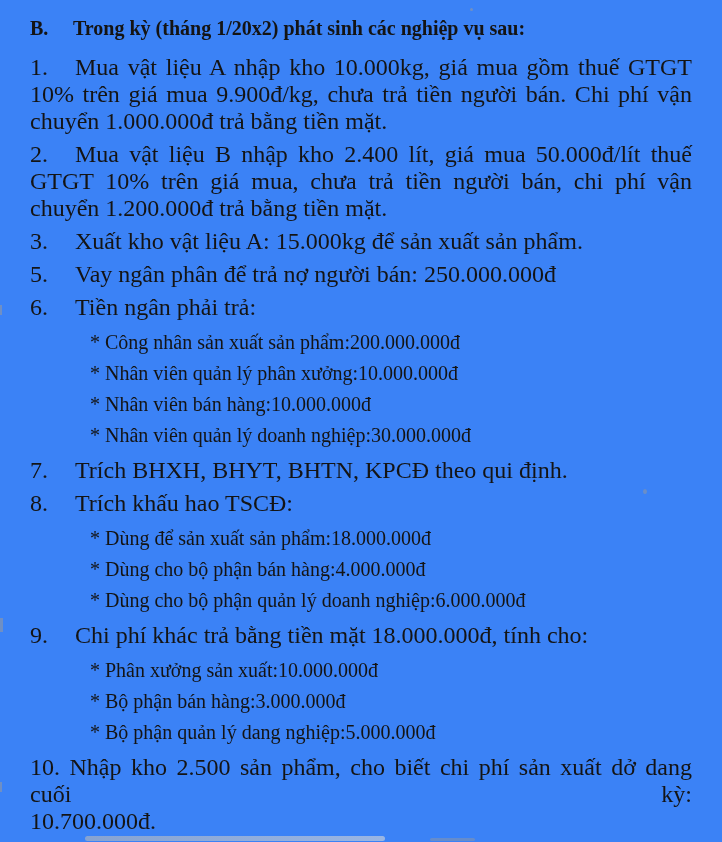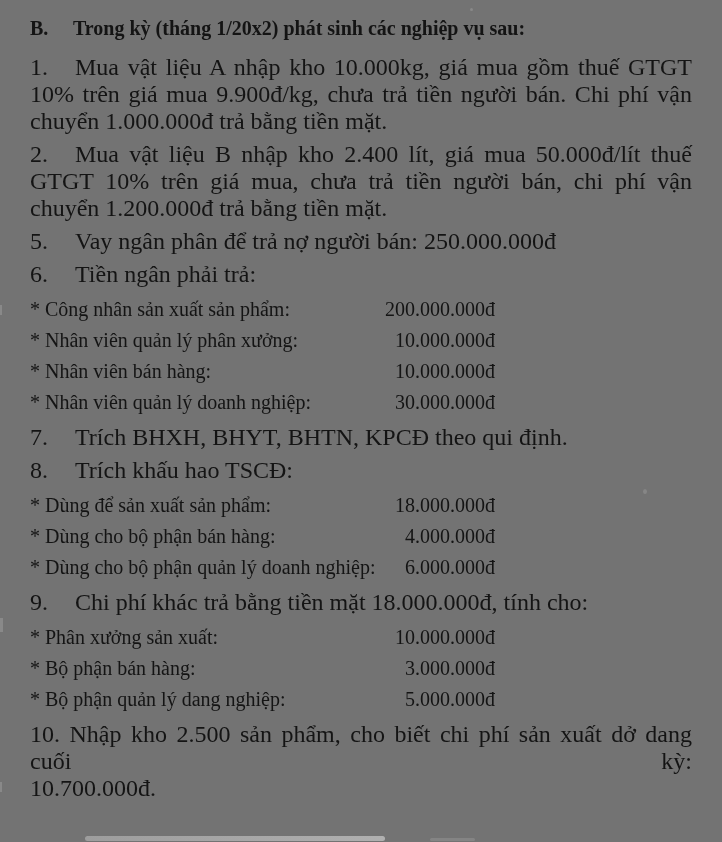--- a/index.html
+++ b/index.html
@@ -1,41 +1,41 @@
 <!DOCTYPE html>
 <html><head>
 <meta charset="utf-8">
 <style>
   html,body{margin:0;padding:0;background:#ffffff;}
   .page{
     position:relative;
     width:722px;height:842px;
     box-sizing:border-box;
     padding:15px 30px 0 30px;
-    background:#737373;
+    background:#3b82f6;
     overflow:hidden;
     font-family:"Liberation Serif","DejaVu Serif",serif;
     color:#141414;
     -webkit-font-smoothing:antialiased;
   }
   .heading{
     font-size:20px;font-weight:bold;line-height:27px;
     margin:0 0 12px 0;
   }
   .heading .num{display:inline-block;width:43px;vertical-align:top;}
   .item{
     font-size:24px;line-height:27px;
     margin:0 0 6px 0;
     text-align:justify;
   }
   .num{display:inline-block;width:45px;vertical-align:top;}
   .sub-list{margin:0 0 6px 0;}
   .sub{
-    display:flex;justify-content:space-between;align-items:baseline;
-    width:465px;
+    display:flex;align-items:baseline;
+    margin-left:60px;width:465px;
     font-size:20px;line-height:31px;
   }
   .amt{white-space:nowrap;}
   .force-just{display:block;text-align:justify;text-align-last:justify;}
   .cont-line{display:block;}
   
   .artifact{position:absolute;background:#9a9a9a;opacity:.55;}
   .dot-top{left:470px;top:8px;width:3px;height:3px;border-radius:50%;}
   .tick-1{left:0;top:305px;width:2px;height:10px;}
   .tick-2{left:0;top:618px;width:3px;height:14px;}
@@ -51,20 +51,21 @@
 <body>
 
 <div class="page">
 
   <div class="heading"><span class="num">B.</span><span>Trong kỳ (tháng 1/20x2) phát sinh các nghiệp vụ sau:</span></div>
 
   <p class="item"><span class="num">1.</span><span>Mua vật liệu A nhập kho 10.000kg, giá mua gồm thuế GTGT 10% trên giá mua 9.900đ/kg, chưa trả tiền người bán. Chi phí vận chuyển 1.000.000đ trả bằng tiền mặt.</span></p>
 
   <p class="item"><span class="num">2.</span><span>Mua vật liệu B nhập kho 2.400 lít, giá mua 50.000đ/lít thuế GTGT 10% trên giá mua, chưa trả tiền người bán, chi phí vận chuyển 1.200.000đ trả bằng tiền mặt.</span></p>
 
+  <p class="item"><span class="num">3.</span><span>Xuất kho vật liệu A: 15.000kg để sản xuất sản phẩm.</span></p>
 
 
   <p class="item"><span class="num">5.</span><span>Vay ngân phân để trả nợ người bán: 250.000.000đ</span></p>
 
   <p class="item"><span class="num">6.</span><span>Tiền ngân phải trả:</span></p>
   <div class="sub-list">
     <div class="sub">
         <span>* Công nhân sản xuất sản phẩm:</span>
         <span class="amt">200.000.000đ</span>
       </div>

